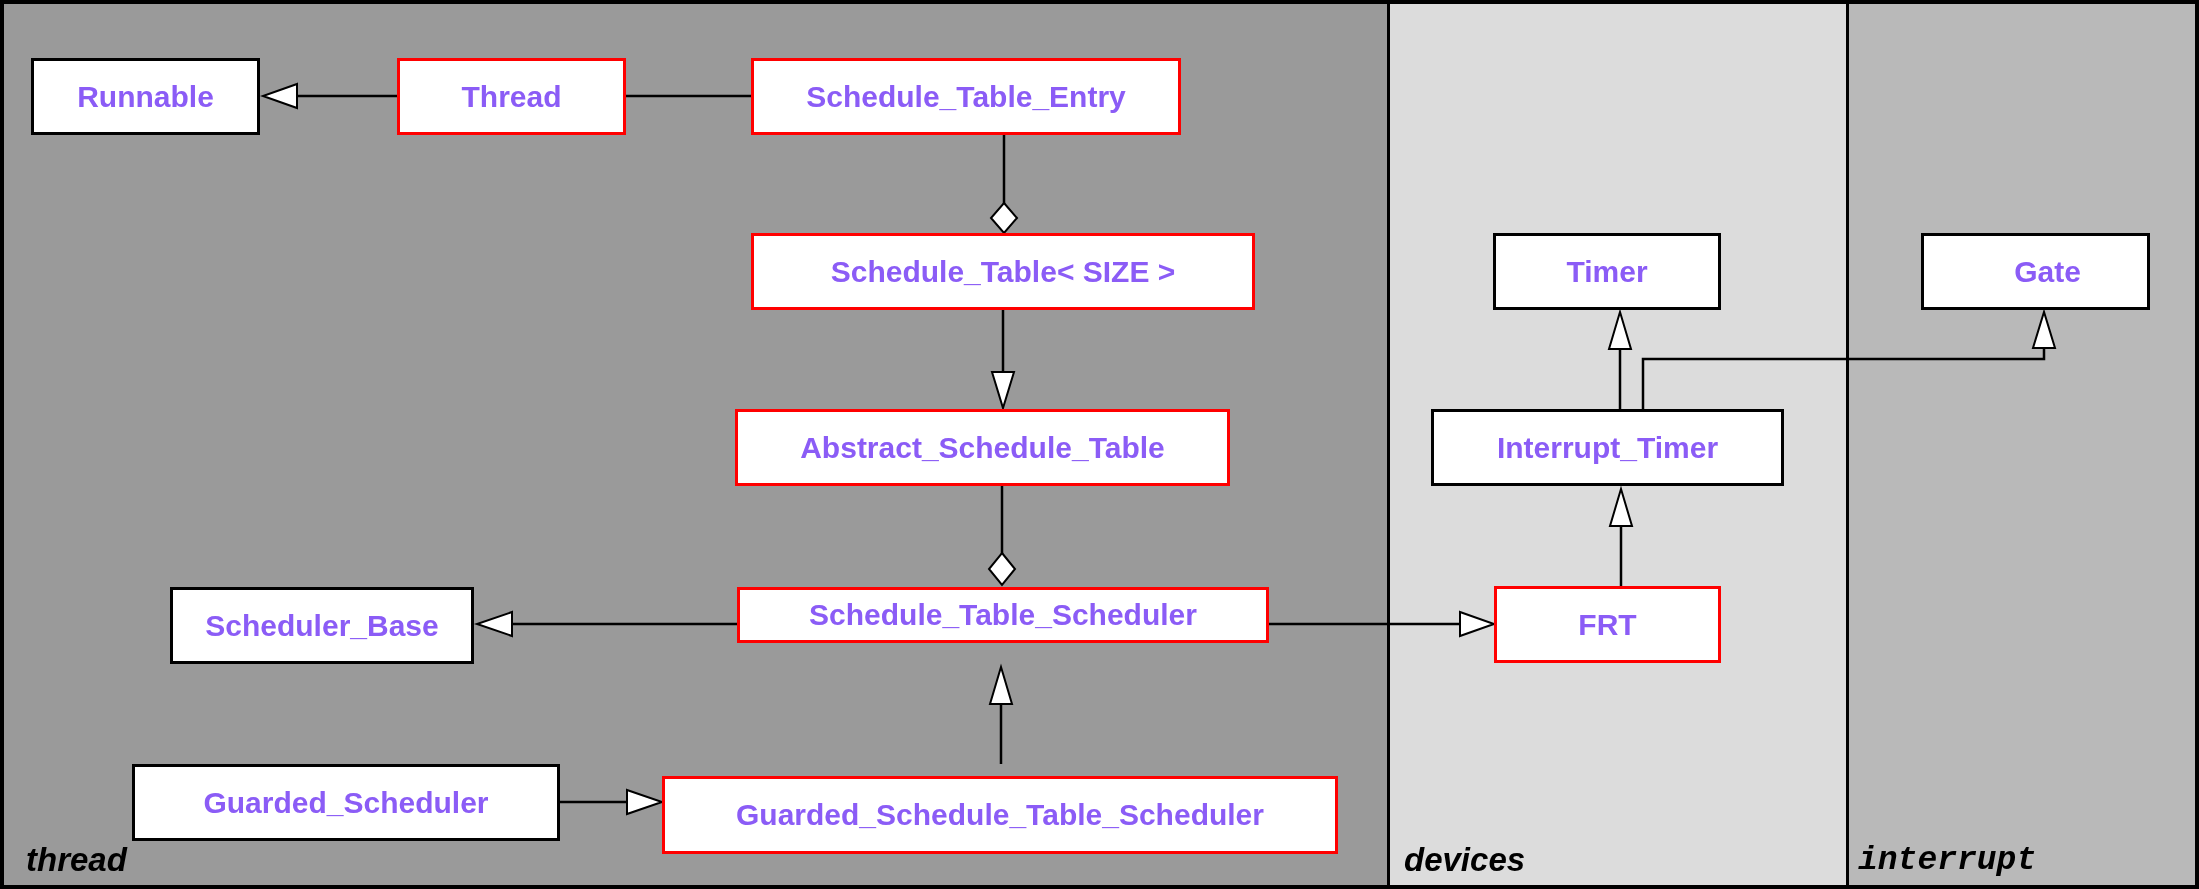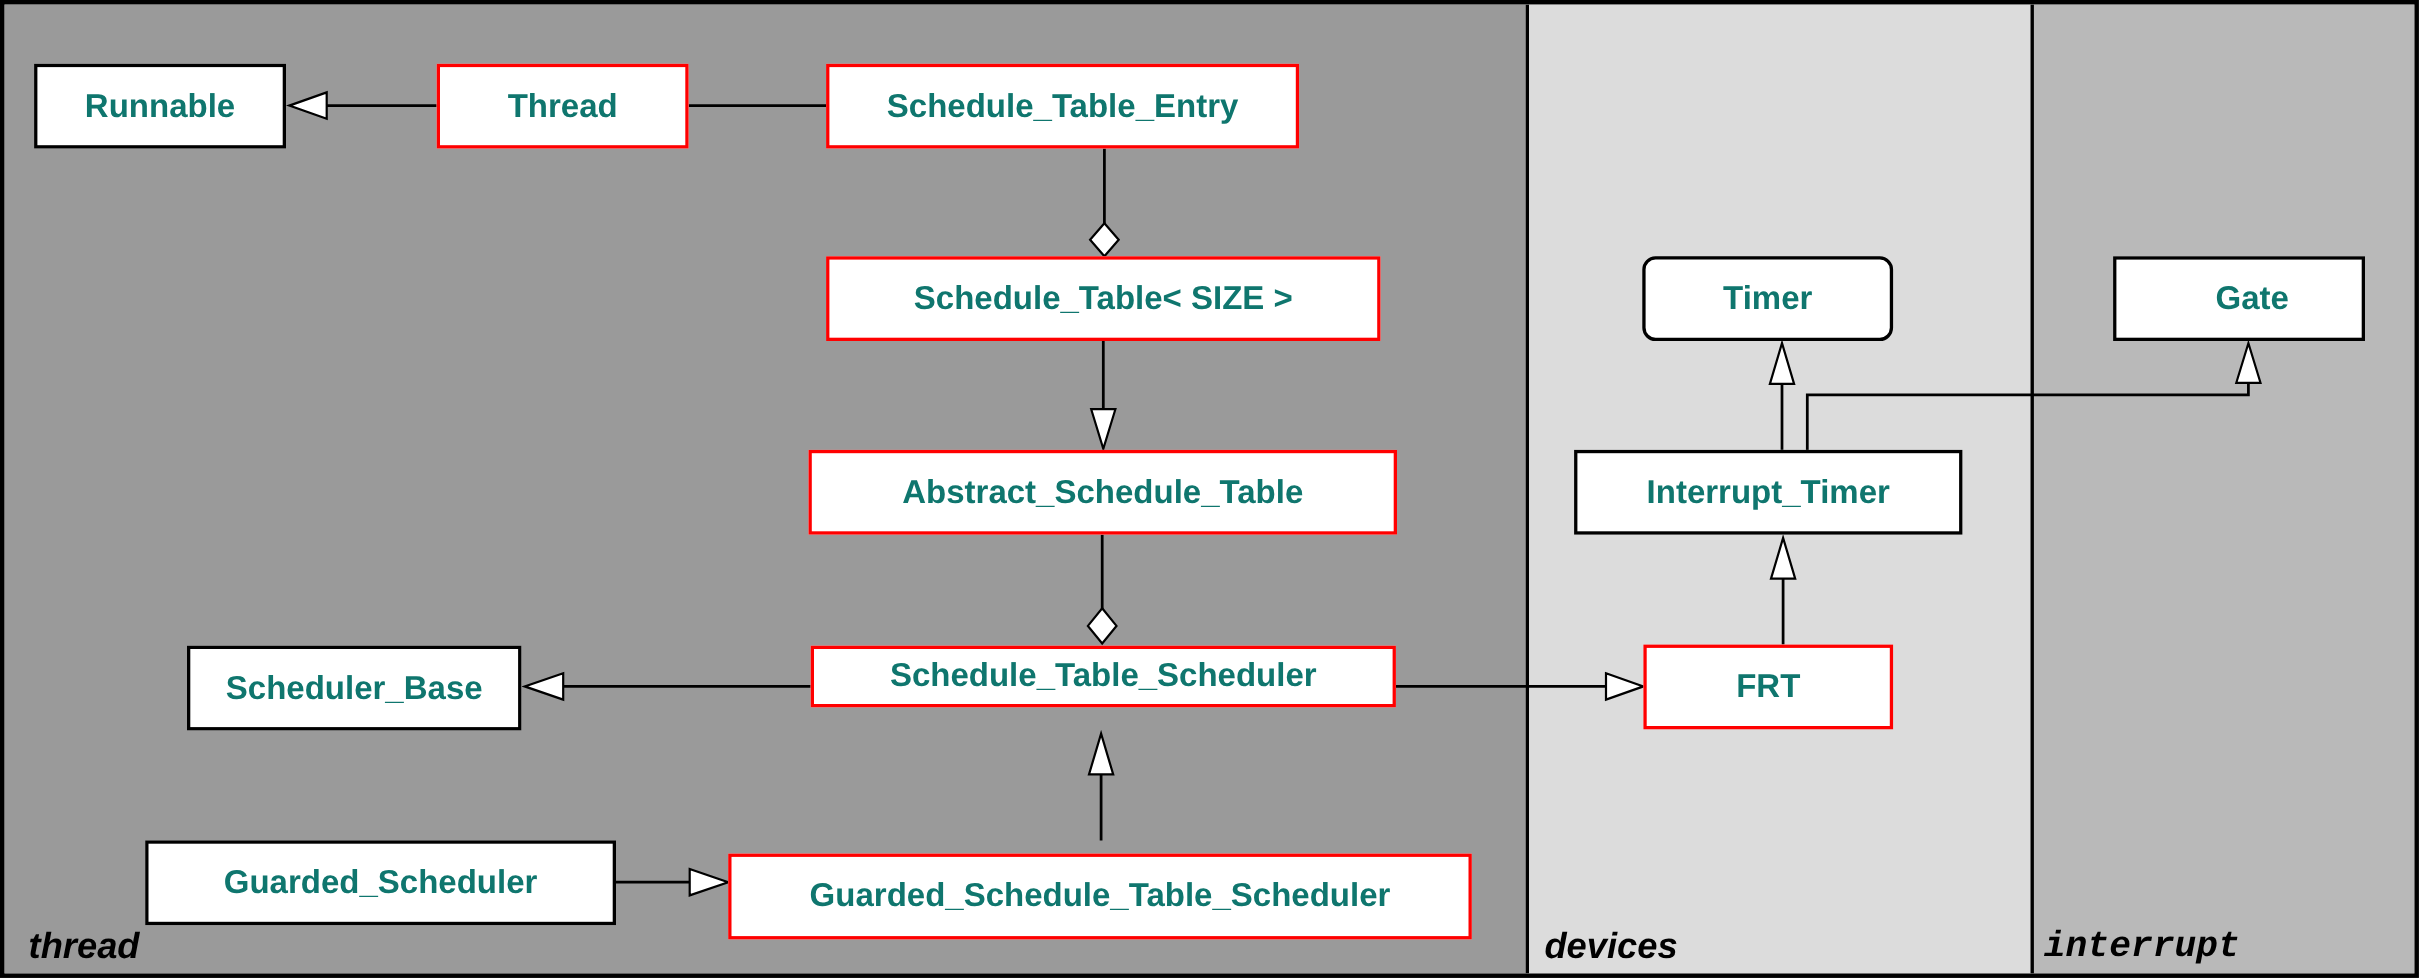--- a/index.html
+++ b/index.html
@@ -17,21 +17,21 @@
   #region-devices   { left: 1383px; width: 459px;  background: #dcdcdc; border-left: 3px solid #000; }
   #region-interrupt { left: 1842px; width: 349px;  background: #b9b9b9; border-left: 3px solid #000; }
   .region-label {
     position: absolute; bottom: 6px; left: 18px;
     font-weight: bold; font-style: italic;
     font-size: 33px; color: #000; letter-spacing: 0px;
   }
   svg.edges { position: absolute; left: 0; top: 0; z-index: 1; }
   .uml-box {
     position: absolute; z-index: 2;
-    background: #ffffff; color: #0f766e;
+    background: #ffffff; color: #8b5cf6;
     display: flex; align-items: center; justify-content: center;
     font-weight: bold; font-size: 30px;
     box-sizing: border-box; white-space: nowrap;
   }
   .b-black { border: 3px solid #000000; }
   .b-red   { border: 3px solid #ff0000; }
   .edge-line { stroke: #000; stroke-width: 2.5; fill: none; }
   .hollow    { fill: #fff; stroke: #000; stroke-width: 2; }
 </style>
 </head>
@@ -107,31 +107,31 @@
   </svg>
 
   <div class="uml-box b-black" style="left:27px;  top:54px;  width:229px; height:77px;">Runnable</div>
 
   <div class="uml-box b-red" style="left:393px; top:54px;  width:229px; height:77px;">Thread</div>
 
   <div class="uml-box b-red" style="left:747px; top:54px;  width:430px; height:77px;">Schedule_Table_Entry</div>
 
   <div class="uml-box b-red" style="left:747px; top:229px; width:504px; height:77px;">Schedule_Table&lt; SIZE &gt;</div>
 
-  <div class="uml-box b-red" style="left:731px; top:405px; width:535px; height:77px;">Abstract_Schedule_Table</div>
+  <div class="uml-box b-red" style="left:731px; top:405px; width:495px; height:77px;">Abstract_Schedule_Table</div>
 
   <div class="uml-box b-black" style="left:166px; top:583px; width:304px; height:77px;">Scheduler_Base</div>
 
   <div class="uml-box b-red" style="left:733px; top:583px; width:532px; height:56px;">Schedule_Table_Scheduler</div>
 
   <div class="uml-box b-black" style="left:128px; top:760px; width:428px; height:77px;">Guarded_Scheduler</div>
 
   <div class="uml-box b-red" style="left:658px; top:760px; width:676px; height:78px;margin-top:12px;">Guarded_Schedule_Table_Scheduler</div>
 
-  <div class="uml-box b-black" style="left:1489px; top:229px; width:228px; height:77px;border-radius:12px;">Timer</div>
+  <div class="uml-box b-black" style="left:1489px; top:229px; width:228px; height:77px;">Timer</div>
 
   <div class="uml-box b-black" style="left:1427px; top:405px; width:353px; height:77px;">Interrupt_Timer</div>
 
   <div class="uml-box b-red" style="left:1490px; top:582px; width:227px; height:77px;">FRT</div>
 
   <div class="uml-box b-black" style="left:1917px; top:229px; width:229px; height:77px;padding-left:24px;">Gate</div>
 
   <span class="region-label" style="left:22px;">thread</span>
   <span class="region-label" style="left:1400px;">devices</span>
   <span class="region-label" style="left:1854px;font-family:Liberation Mono, monospace;">interrupt</span>

